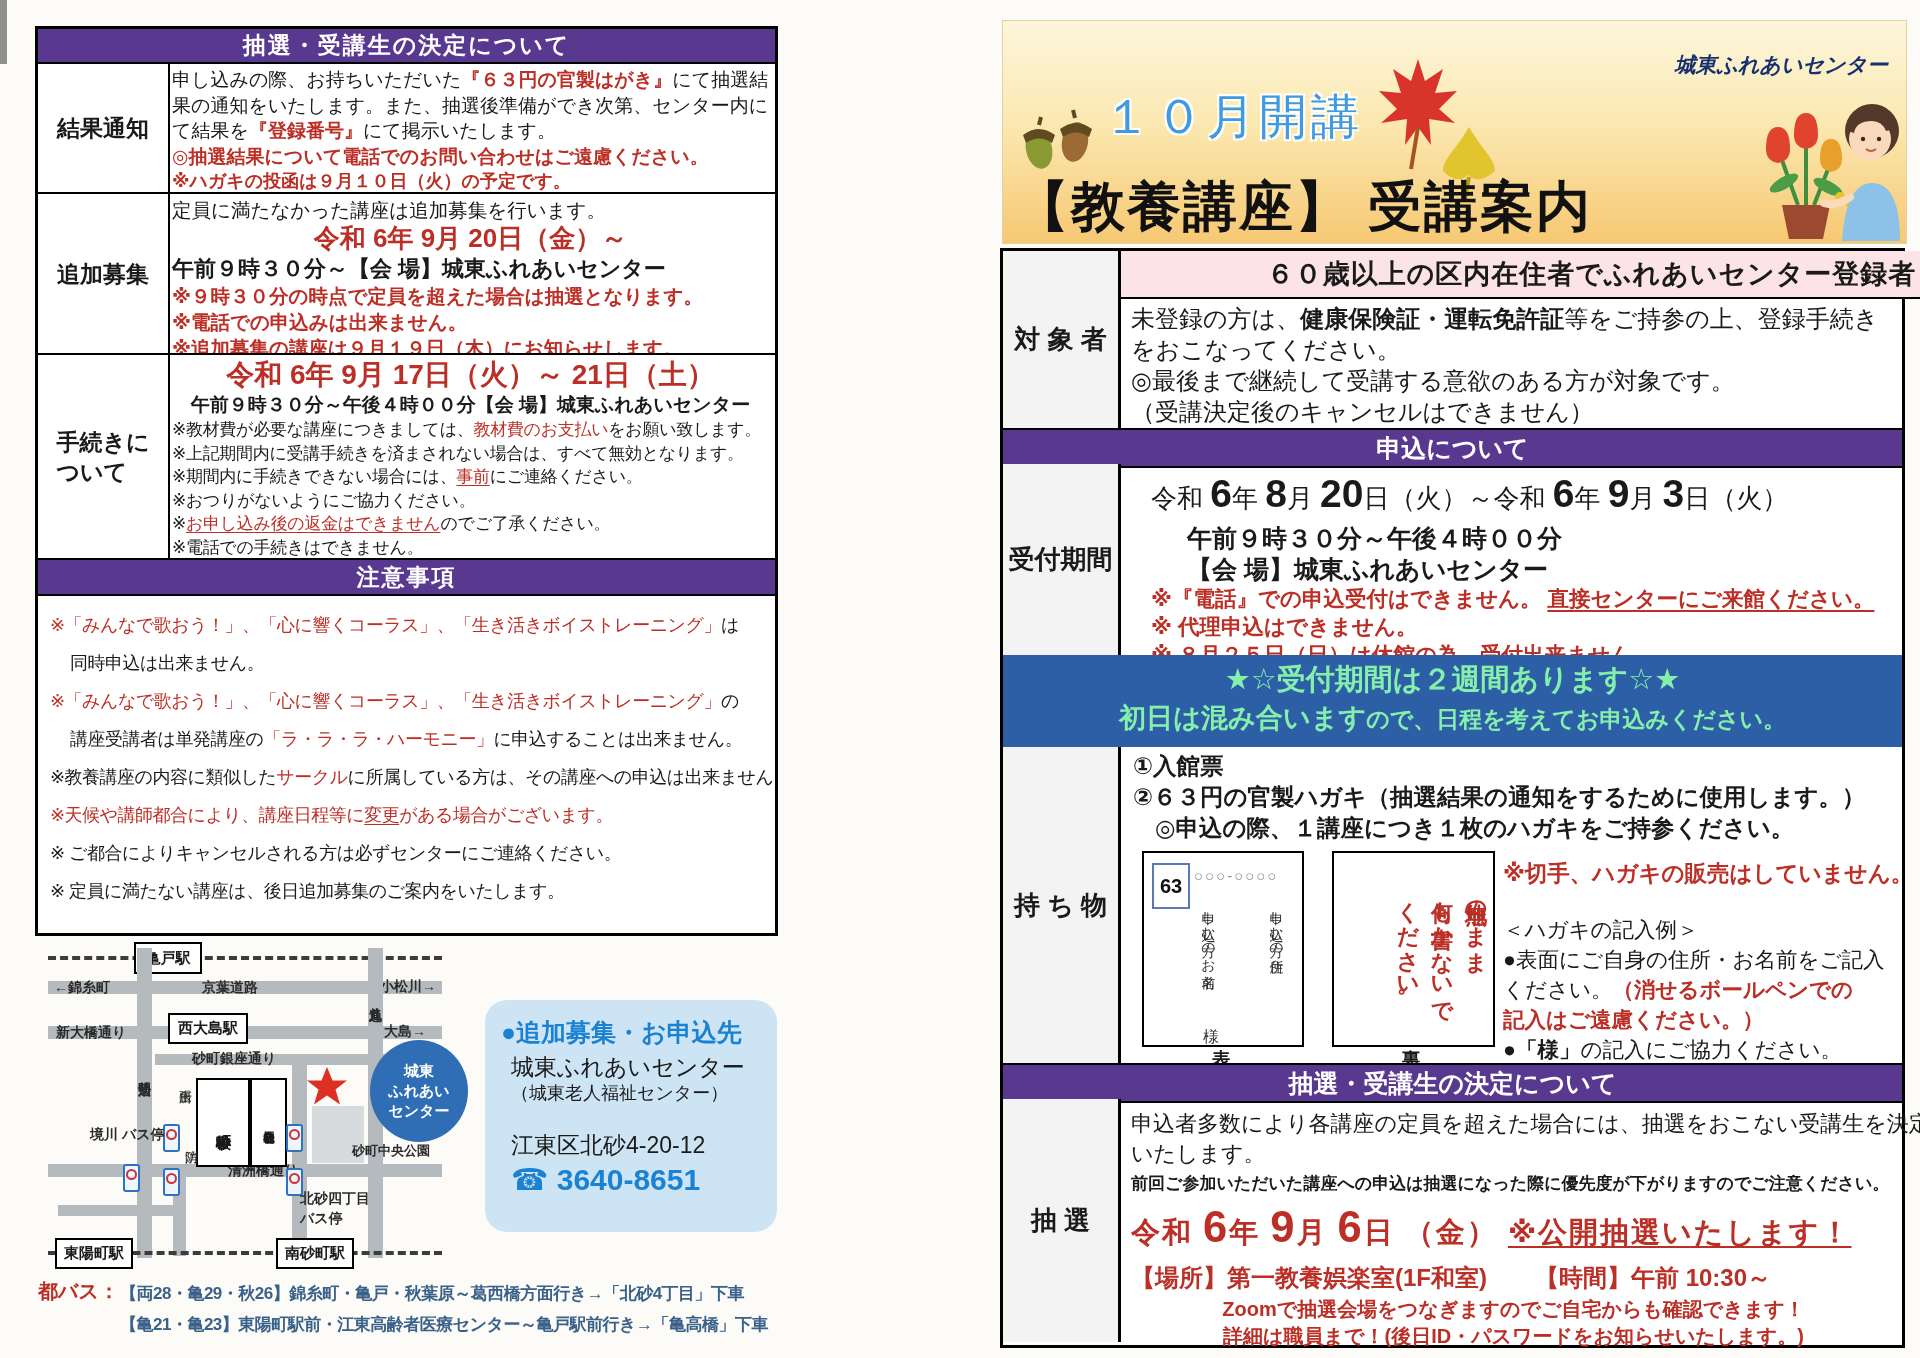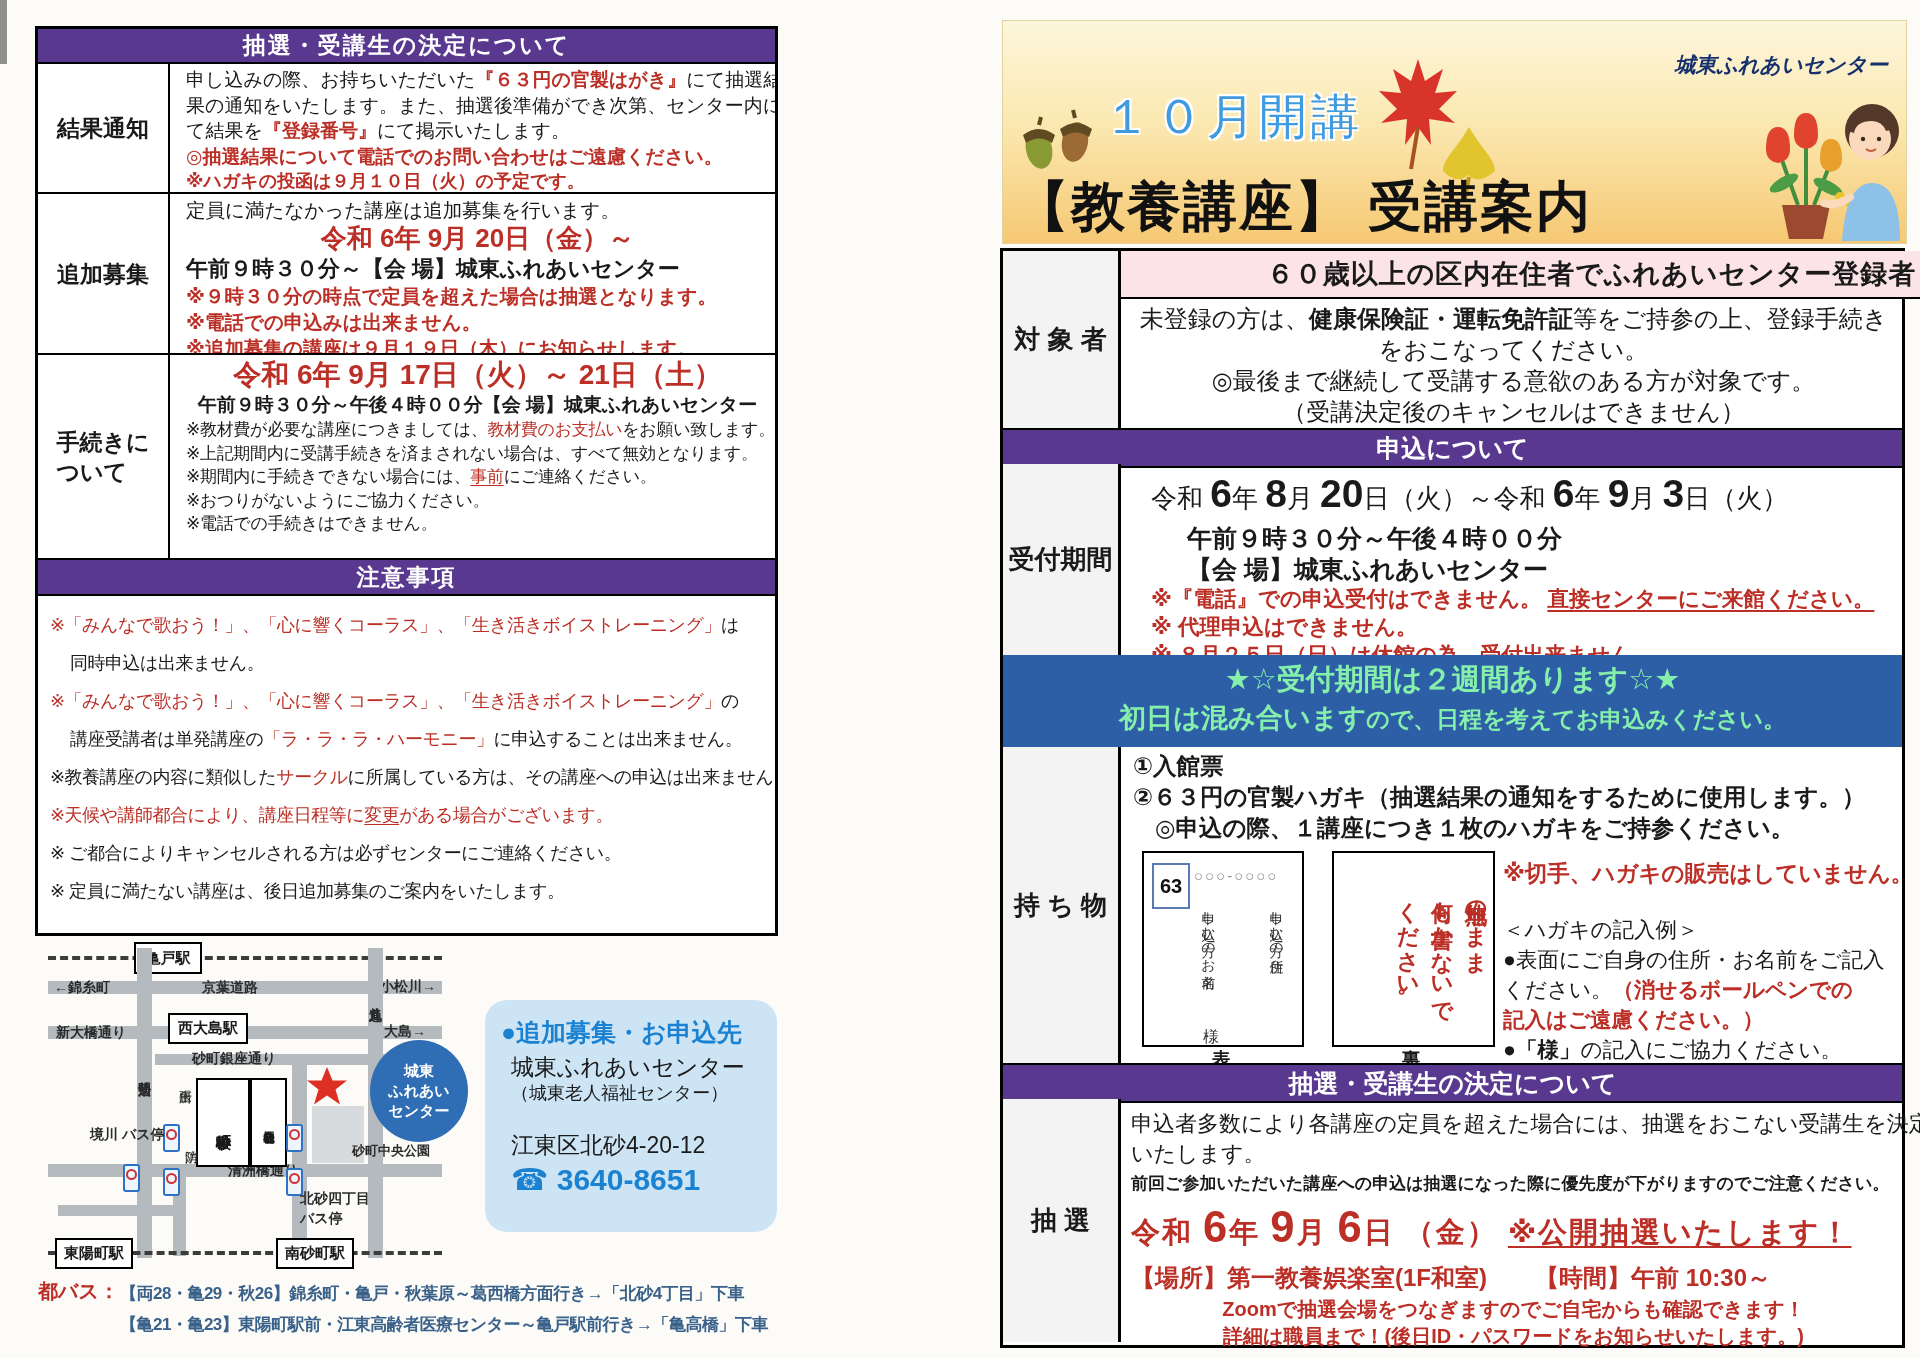--- a/index.html
+++ b/index.html
@@ -19,21 +19,21 @@
   .s-num{font-size:1.5em;font-weight:700;}
   .s-lg{font-size:1.18em;}
 
   
   .ltable{position:absolute;left:5px;top:26px;width:737px;border:3px solid #000;background:#fff;}
   .bar-purple{background:#59398f;color:#fff;font-weight:700;text-align:center;}
   .lt-title{height:33px;line-height:33px;font-size:23px;letter-spacing:2px;}
   .lrow{display:flex;border-top:2px solid #000;}
   .lrow .plabel{width:130px;border-right:2px solid #000;display:flex;align-items:center;justify-content:center;
      font-weight:700;font-size:23px;text-align:left;white-space:pre-line;line-height:30px;}
-  .lrow .pcell{flex:1;padding:3px 6px 2px 16px;overflow:hidden;}
+  .lrow .pcell{flex:1;padding:3px 6px 2px 2px;overflow:hidden;}
   .cell-kekka .line{font-size:19px;line-height:25.5px;}
   .cell-kekka .sm{font-size:18px;}
   .cell-tsuika .line{font-size:19.5px;line-height:26px;}
   .cell-tsuika .d1{font-size:26px;line-height:31px;text-align:center;}
   .cell-tsuika .b1{font-size:22px;line-height:29px;font-weight:700;}
   .cell-tetsu .line{font-size:17px;line-height:23.5px;letter-spacing:-0.3px;}
   .cell-tetsu .d2{font-size:28px;line-height:33px;text-align:center;letter-spacing:0;}
   .cell-tetsu .b2{font-size:19px;line-height:27px;font-weight:700;text-align:center;letter-spacing:0;}
   .lt-notes-bar{height:34px;line-height:34px;font-size:23px;border-top:2px solid #000;letter-spacing:2px;}
   .notes-body{border-top:2px solid #000;padding:10px 12px;height:317px;overflow:hidden;}
@@ -73,21 +73,21 @@
   .month{position:absolute;left:100px;top:64px;font-size:48px;font-weight:400;color:#3f9ae0;letter-spacing:4px;
      text-shadow:-2px -2px 0 #fff,2px -2px 0 #fff,-2px 2px 0 #fff,2px 2px 0 #fff;}
   .mainttl{position:absolute;left:12px;top:150px;font-size:54px;font-weight:700;color:#111;letter-spacing:2px;}
 
   .rtable{position:absolute;left:0;top:248px;width:899px;height:1094px;border:3px solid #000;background:#fff;}
   .rrow-label{position:absolute;left:0;width:115px;border-right:3px solid #000;background:#f3f3f4;
      display:flex;align-items:center;justify-content:center;font-size:26px;font-weight:700;}
   .rbar{position:absolute;left:0;width:899px;height:36px;line-height:36px;font-size:25px;border-top:2px solid #000;border-bottom:2px solid #000;}
   .pinkband{position:absolute;left:118px;top:0;width:941px;height:46px;background:#fbe3e8;border-bottom:2px solid #000;
      font-size:27px;font-weight:700;display:flex;align-items:center;justify-content:center;letter-spacing:1px;}
-  .cell-taisho{position:absolute;left:128px;top:52px;width:765px;text-align:center;}
+  .cell-taisho{position:absolute;left:128px;top:52px;width:765px;}
   .cell-taisho .line{font-size:24px;line-height:31px;}
   .cell-uke{position:absolute;left:148px;top:218px;width:745px;}
   .cell-uke .rdate{font-size:26px;line-height:50px;}
   .cell-uke .t1{font-size:25px;font-weight:700;line-height:31px;margin-left:36px;}
   .cell-uke .rr{font-size:21.5px;line-height:28px;}
   .bluebanner{position:absolute;left:0;top:404px;width:899px;height:92px;background:#2d5fa6;color:#86efac;text-align:center;}
   .bluebanner .n1{font-size:29px;font-weight:700;line-height:44px;margin-top:2px;}
   .bluebanner .n2{font-size:23px;font-weight:700;line-height:34px;}
   .cell-mochi{position:absolute;left:130px;top:500px;width:765px;}
   .cell-mochi .line{font-size:23.5px;line-height:31px;font-weight:700;}
@@ -153,20 +153,21 @@
     <div class="lrow" style="height:203px;">
       <div class="plabel">手続きに
 ついて</div>
       <div class="pcell cell-tetsu">
           <div class="line d2"><span class="s-r">令和 6年 9月 17日（火）～ 21日（土）</span></div>
           <div class="line b2"><span>午前９時３０分～午後４時００分【会 場】城東ふれあいセンター</span></div>
           <div class="line"><span>※教材費が必要な講座につきましては、</span><span class="s-rn">教材費のお支払い</span><span>をお願い致します。</span></div>
           <div class="line"><span>※上記期間内に受講手続きを済まされない場合は、すべて無効となります。</span></div>
           <div class="line"><span>※期間内に手続きできない場合には、</span><span class="s-rnu">事前</span><span>にご連絡ください。</span></div>
           <div class="line"><span>※おつりがないようにご協力ください。</span></div>
+          <div class="line"><span>※</span><span class="s-rnu">お申し込み後の返金はできません</span><span>のでご了承ください。</span></div>
           <div class="line"><span>※電話での手続きはできません。</span></div>
         </div>
     </div>
 
     <div class="bar-purple lt-notes-bar">注意事項</div>
     <div class="notes-body">
         <div class="line"><span class="s-rn">※「みんなで歌おう！」、「心に響くコーラス」、「生き活きボイストレーニング」</span><span>は</span></div>
         <div class="line i1"><span>同時申込は出来ません。</span></div>
         <div class="line"><span class="s-rn">※「みんなで歌おう！」、「心に響くコーラス」、「生き活きボイストレーニング」</span><span>の</span></div>
         <div class="line i1"><span>講座受講者は単発講座の</span><span class="s-rn">「ラ・ラ・ラ・ハーモニー」</span><span>に申込することは出来ません。</span></div>

